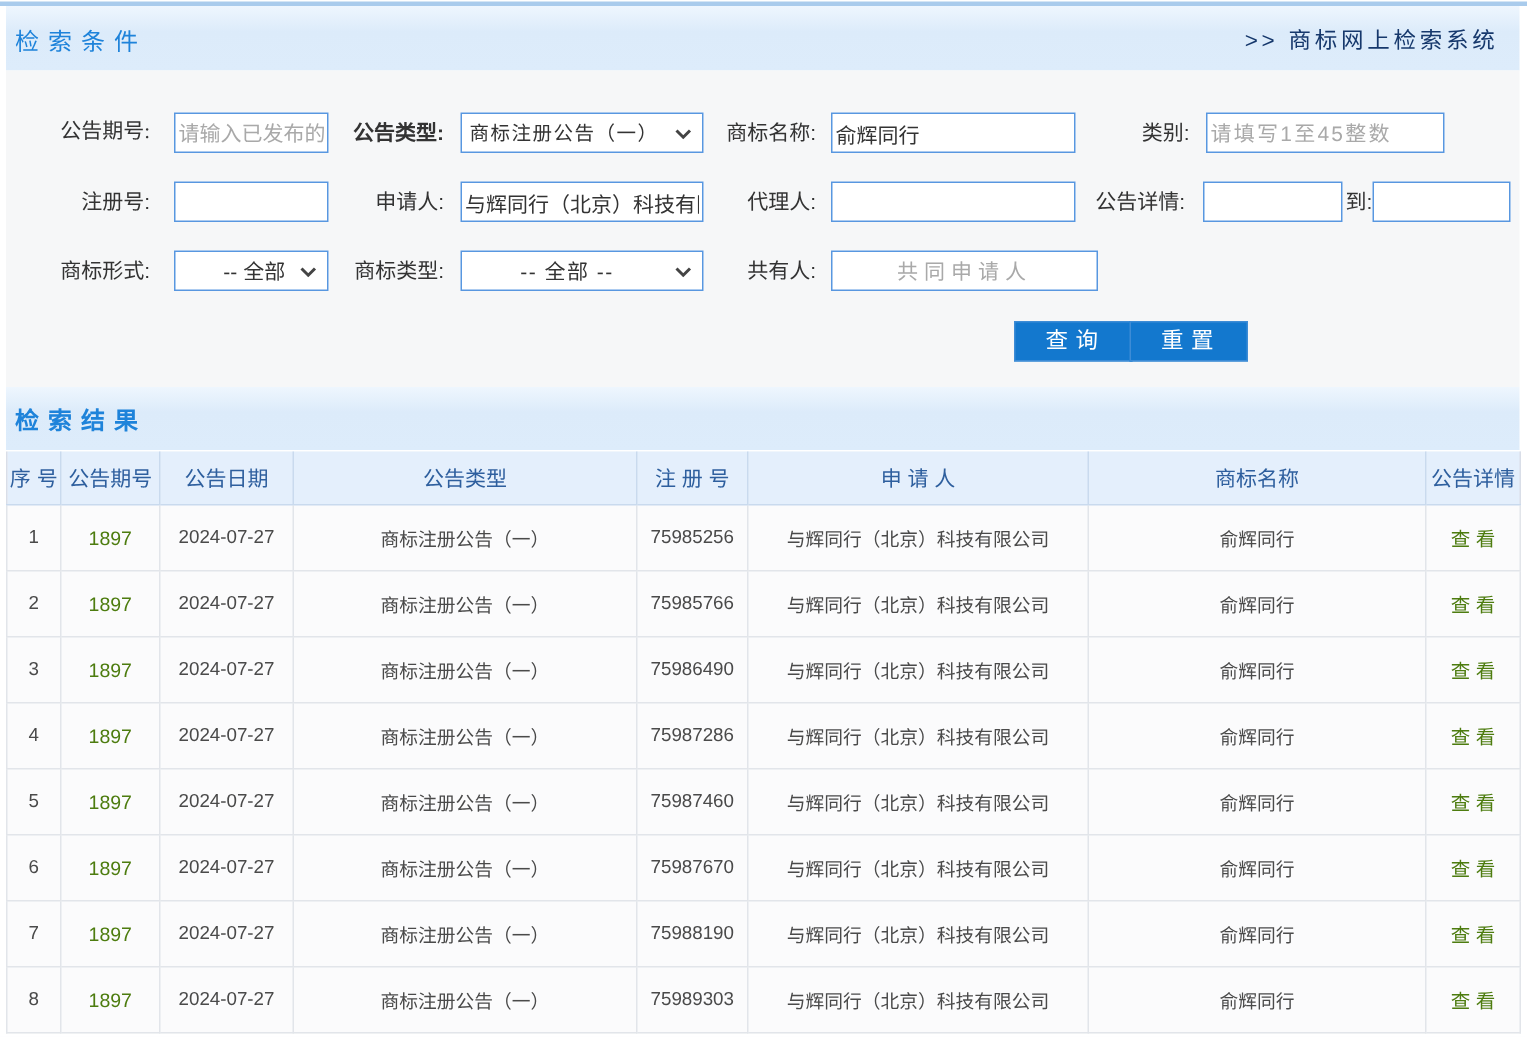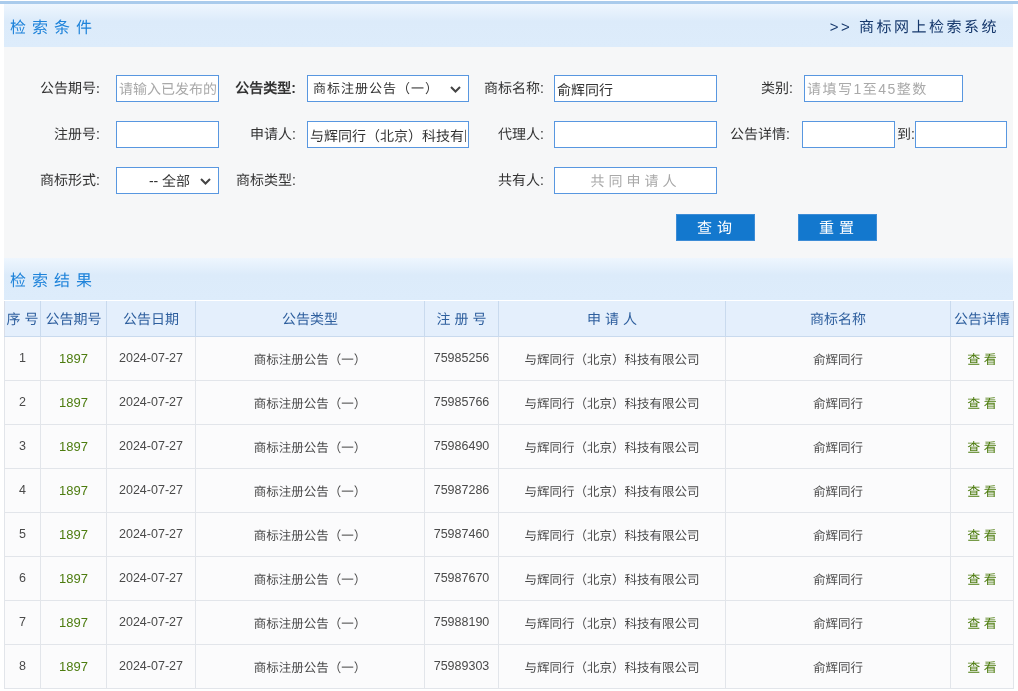--- a/index.html
+++ b/index.html
@@ -19,21 +19,21 @@
     display:flex; align-items:center; justify-content:space-between;
   }
   .band-title {
     color:#1e83da; font-size:16px; letter-spacing:6px; padding-left:6px;
     white-space:nowrap;
   }
   .sys-link {
     color:#16386c; font-size:15px; letter-spacing:2.5px; padding-right:14px;
     text-decoration:none; white-space:nowrap;
   }
-  .band2 { height:42px; }
+  .band2 { height:42px;font-weight:bold; }
 
   
   .form-area { position:relative; height:211px; background:#f6f7f8; }
   .flabel {
     position:absolute; height:27px; line-height:27px; font-size:14px;
     color:#333; text-align:right; white-space:nowrap;
   }
   .fld {
     position:absolute; height:27px; border:1px solid #5897e0; background:#fff;
     font-size:14px; color:#333; font-family:inherit;
@@ -71,30 +71,30 @@
   .f-gglx      { left:303px; top:28px;  width:162px; }
   .f-mingcheng { left:550px; top:28px;  width:163px; }
   .f-leibie    { left:800px; top:28px;  width:159px; letter-spacing:1.5px; }
   .f-zhuce     { left:112px; top:74px; width:103px; }
   .f-sqr       { left:303px; top:74px; width:162px; }
   .f-dlr       { left:550px; top:74px; width:163px; }
   .f-rq1       { left:798px; top:74px; width:93px; }
   .f-rq2       { left:911px; top:74px; width:92px; }
   .f-xingshi   { left:112px; top:120px; width:103px; }
   .f-sblx      { left:303px; top:120px; width:162px; }
-  .f-gyr       { left:550px; top:120px; width:163px; text-align:center; letter-spacing:4px; }
+  .f-gyr       { left:550px; top:120px; width:178px; text-align:center; letter-spacing:4px; }
 
   .btn {
     position:absolute; top:167px; width:79px; height:27px;
     background:#1378ce; color:#fff; font-size:15px; letter-spacing:5px;
     text-indent:3px; border:1px solid #3d8cd6; cursor:pointer;
     font-family:Liberation Serif, serif; line-height:24px;
   }
   .btn-search { left:672px; }
-  .btn-reset  { left:794px; }
+  .btn-reset  { left:749px; }
 
   
   table.results {
     width:1009px; table-layout:fixed; border-collapse:collapse;
     margin-top:1px; background:#fbfbfc;
   }
   table.results th {
     height:35px; background:#e4effc; color:#2e5f9e; font-size:14px;
     font-weight:400; text-align:center;
     border:1px solid #c9daee; border-top:none;
@@ -159,20 +159,28 @@
     <span class="selwrap fld f-xingshi">
       <select class="sel-center">
         <option>-- 全部</option>
       </select>
       <svg class="chev" width="11" height="7" viewBox="0 0 11 7">
           <polyline points="1,1 5.5,5.5 10,1" fill="none" stroke="#444" stroke-width="2"></polyline>
         </svg>
     </span>
 
     <span class="flabel l-sblx">商标类型:</span>
+    <span class="selwrap fld f-sblx">
+      <select class="sel-center">
+        <option>-- 全部 --</option>
+      </select>
+      <svg class="chev" width="11" height="7" viewBox="0 0 11 7">
+          <polyline points="1,1 5.5,5.5 10,1" fill="none" stroke="#444" stroke-width="2"></polyline>
+        </svg>
+    </span>
 
     <span class="flabel l-gyr">共有人:</span>
     <input class="fld f-gyr" type="text" placeholder="共同申请人" style="">
 
     <button class="btn btn-search">查询</button>
     <button class="btn btn-reset">重置</button>
   </div>
 
   <div class="band band2">
     <span class="band-title">检索结果</span>

